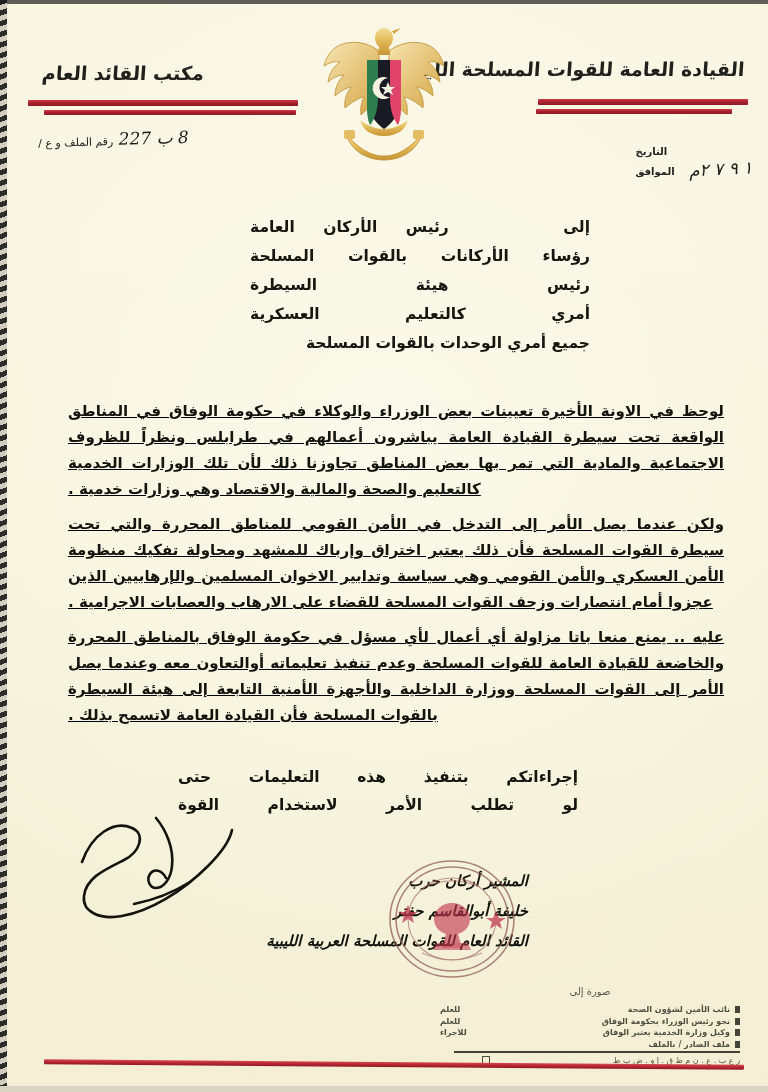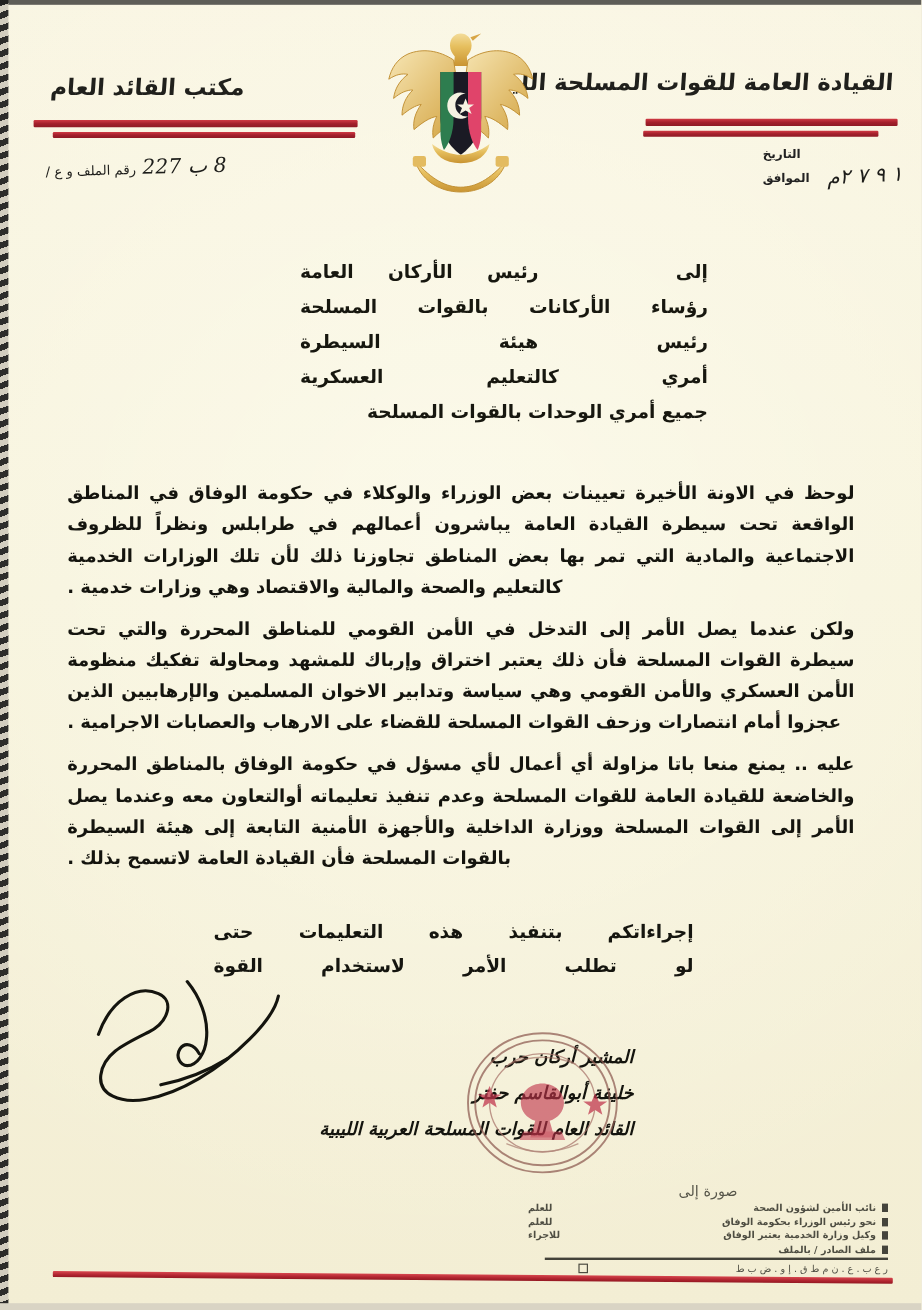--- a/index.html
+++ b/index.html
@@ -100,21 +100,21 @@
     font-size: 17px;
     letter-spacing: 1px;
     transform: rotate(-1.5deg);
   }
   #file-ref .ref-label {
     font-size: 11px;
     font-style: normal;
     font-family: "DejaVu Sans", sans-serif;
   }
   #date-block {
-    top: 124px; right: 16px;
+    top: 146px; right: 16px;
     text-align: center;
     line-height: 1.25;
   }
   .date-row { display: flex; align-items: baseline; justify-content: flex-end; gap: 14px; }
   .date-label {
     font-size: 10px;
     font-style: normal;
     font-weight: bold;
     font-family: "DejaVu Sans", sans-serif;
     color: #222;
@@ -142,23 +142,24 @@
     text-align: justify;
     text-align-last: justify;
     letter-spacing: .2px;
   }
   .recipient-line.first { text-align-last: justify; }
   .recipient-line.last { text-align-last: right; }
 
   
   #body-text {
     position: absolute;
-    top: 398px; right: 56px;
+    top: 398px; right: 44px;
     width: 656px;
     direction: rtl;
+    text-decoration: underline;
   }
   .para {
     font-weight: bold;
     font-size: 15px;
     line-height: 26px;
     color: #14140e;
     text-align: justify;
     text-align-last: justify;
     margin: 0 0 9px 0;
     letter-spacing: .1px;
@@ -217,24 +218,24 @@
   
   #footer-dist {
     position: absolute;
     top: 986px; right: 28px;
     width: 300px;
     direction: rtl;
     filter: blur(0.65px);
     opacity: .82;
   }
   #footer-title {
-    font-size: 12px;
+    font-size: 10px;
     color: #35352c;
     text-align: center;
-    margin-bottom: 2px;
+    margin-bottom: 8px;
     letter-spacing: .3px;
   }
   .dist-row {
     display: flex;
     align-items: center;
     gap: 5px;
     margin-bottom: 2.5px;
     font-size: 8px;
     color: #2a2a22;
     font-weight: bold;

